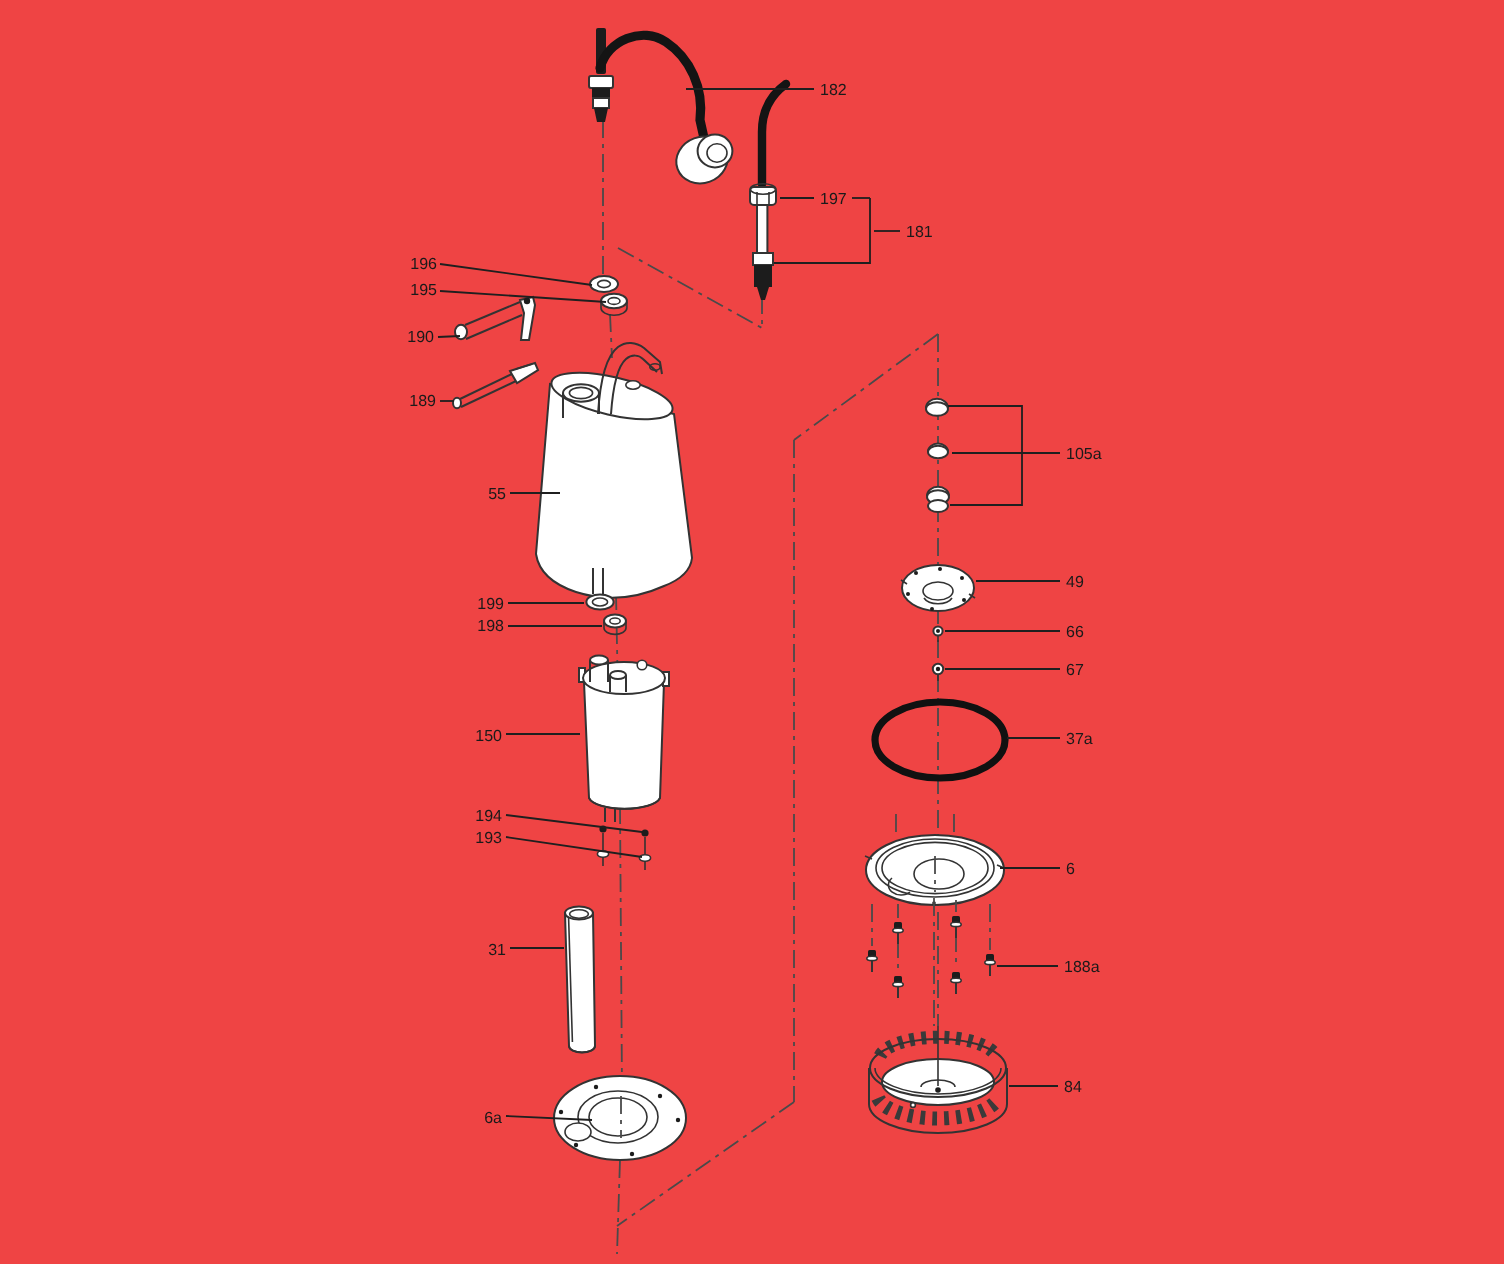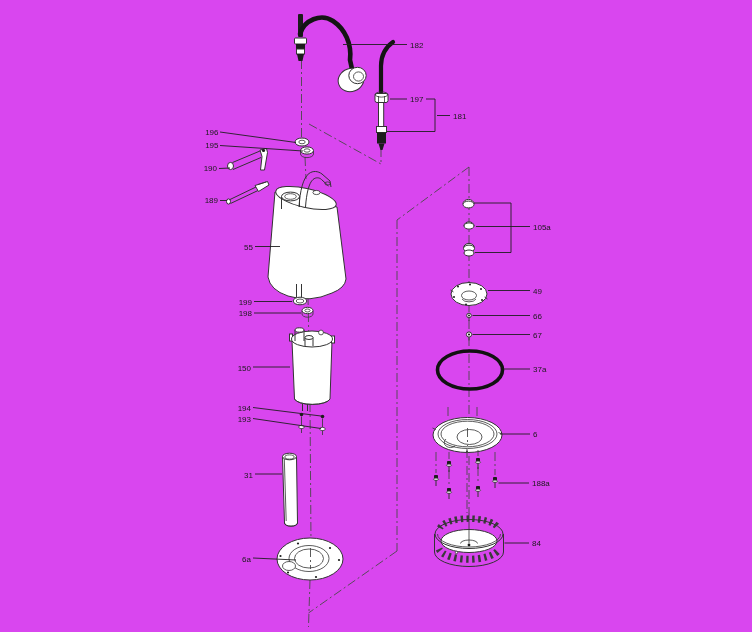--- a/index.html
+++ b/index.html
@@ -1,16 +1,16 @@
 <!DOCTYPE html>
 <html><head>
 <meta charset="utf-8">
 <style>
   html,body{margin:0;padding:0;background:#ffffff;}
-  #stage{position:relative;width:752px;height:632px;background:#d946ef;overflow:hidden;
+  #stage{position:relative;width:752px;height:632px;background:#ef4444;overflow:hidden;
          font-family:"Liberation Sans", sans-serif;}
   svg{display:block;}
   .ln{stroke:#333;fill:none;stroke-width:1;}
   .thin{stroke:#333;fill:none;stroke-width:.8;}
   .wf{fill:#fff;stroke:#333;stroke-width:1;}
   .wft{fill:#fff;stroke:#333;stroke-width:.8;}
   .dk{fill:#1c1c1c;stroke:none;}
   .cable{stroke:#141414;fill:none;stroke-linecap:round;}
   .dd{stroke:#4a4a4a;fill:none;stroke-width:.9;stroke-dasharray:9 3 2 3;}
   .ld{stroke:#1f1f1f;fill:none;stroke-width:.9;}

